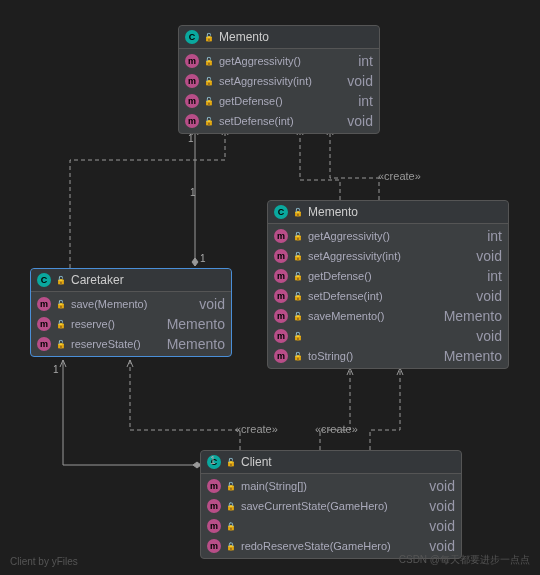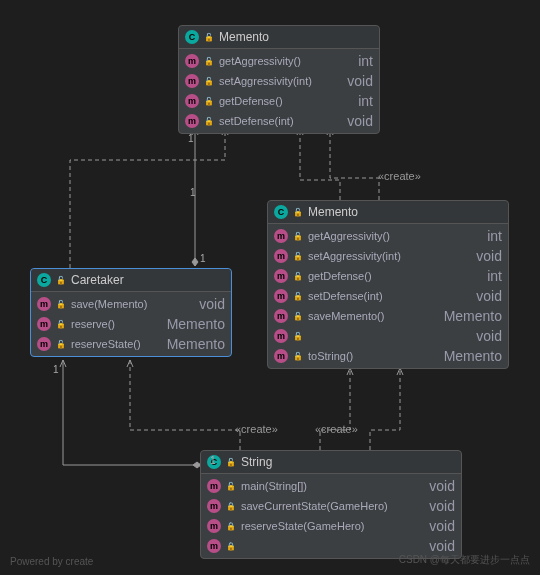--- a/index.html
+++ b/index.html
@@ -190,21 +190,21 @@
         </span>
         <span class="rt">Memento</span>
       </div>
   </div>
 </div>
 
 <div class="node" style="left:200px;top:450px;width:260px">
   <div class="head">
       <span class="ico ico-c">C</span>
       <span class="pub">🔓</span>
-      <span class="cname">String</span>
+      <span class="cname">Client</span>
     </div>
   <div class="rows">
     <div class="row">
         <span class="rl">
           <span class="ico ico-m">m</span>
           <span class="pub">🔓</span>
           <span class="mn">main(String[])</span>
         </span>
         <span class="rt">void</span>
       </div>
@@ -213,38 +213,38 @@
           <span class="ico ico-m">m</span>
           <span class="lock">🔒</span>
           <span class="mn">saveCurrentState(GameHero)</span>
         </span>
         <span class="rt">void</span>
       </div>
     <div class="row">
         <span class="rl">
           <span class="ico ico-m">m</span>
           <span class="lock">🔒</span>
-          <span class="mn">reserveState(GameHero)</span>
         </span>
         <span class="rt">void</span>
       </div>
     <div class="row">
         <span class="rl">
           <span class="ico ico-m">m</span>
           <span class="lock">🔒</span>
+          <span class="mn">redoReserveState(GameHero)</span>
         </span>
         <span class="rt">void</span>
       </div>
   </div>
 </div>
 
 <span class="stereo" style="left:378px;top:170px">«create»</span>
 <span class="stereo" style="left:235px;top:423px">«create»</span>
 <span class="stereo" style="left:315px;top:423px">«create»</span>
 
 <span class="mult" style="left:200px;top:253px">1</span>
 <span class="mult" style="left:188px;top:133px">1</span>
 <span class="mult" style="left:190px;top:187px">1</span>
 <span class="mult" style="left:53px;top:364px">1</span>
 <span class="mult" style="left:210px;top:455px">1</span>
 
-<span class="wm" style="left:10px;bottom:8px">Powered by create</span>
+<span class="wm" style="left:10px;bottom:8px">Client by yFiles</span>
 <span class="wm" style="right:10px;bottom:8px">CSDN @每天都要进步一点点</span>
 
 </body></html>

